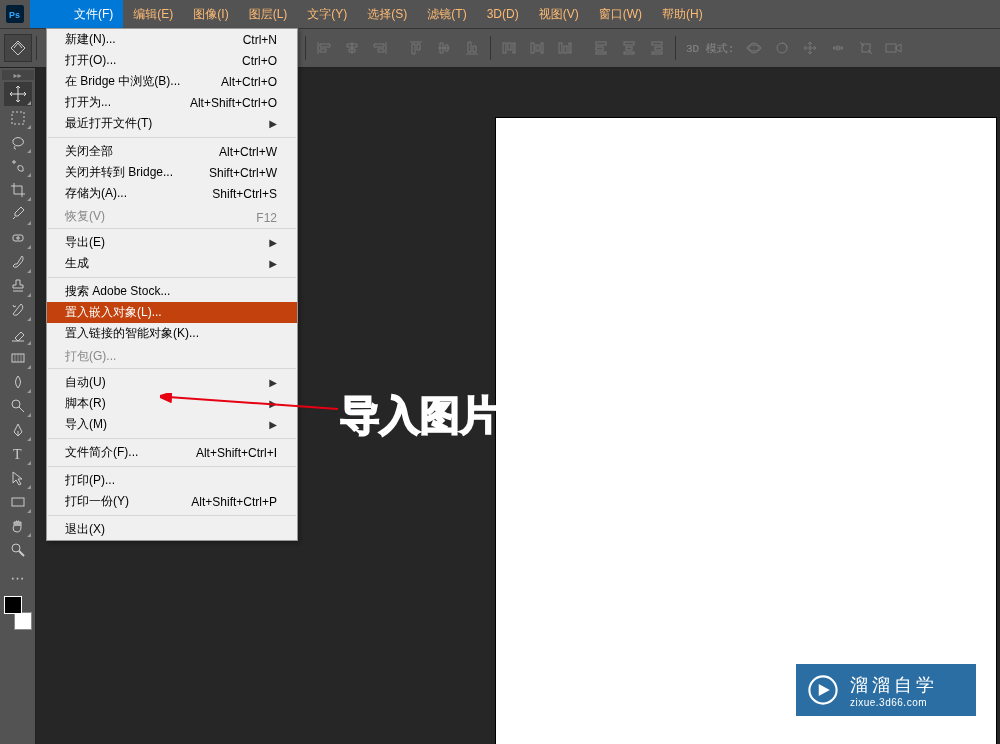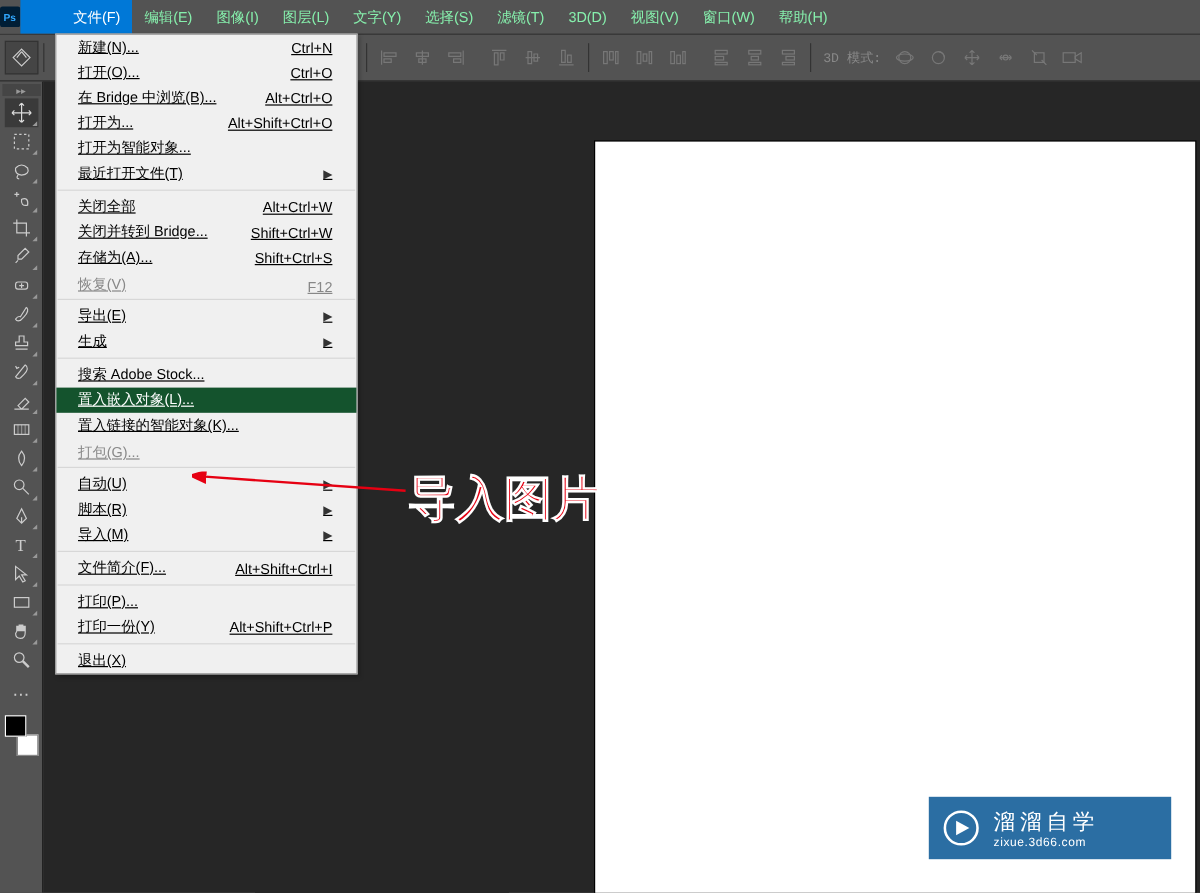--- a/index.html
+++ b/index.html
@@ -1,21 +1,21 @@
 <!DOCTYPE html>
 <html><head>
 <meta charset="utf-8">
 <style>
   * { box-sizing: border-box; margin: 0; padding: 0; user-select: none; }
   body { width: 1000px; height: 744px; background: #535353; font-family: "Microsoft YaHei", sans-serif; font-size: 12px; color: #ccc; overflow: hidden; position: relative; }
 
   .menubar { height: 28px; background: #535353; display: flex; align-items: center; }
-  .ps-logo { width: 17px; height: 28px; display: flex; align-items: center; justify-content: center; background: #535353; }
+  .ps-logo { width: 30px; height: 28px; display: flex; align-items: center; justify-content: center; background: #535353; }
   .ps-logo svg { width: 18px; height: 18px; }
-  .menu-item { padding: 0 10px; height: 28px; line-height: 28px; font-size: 12px; color: #86efac; cursor: default; }
+  .menu-item { padding: 0 10px; height: 28px; line-height: 28px; font-size: 12px; color: #fdba74; cursor: default; }
   .menu-item.active { background: #0078d7; color: #fff; padding-left: 44px; }
 
   .options-bar { height: 40px; background: #535353; border-top: 1px solid #333; border-bottom: 1px solid #222; display: flex; align-items: center; padding: 0 4px; gap: 0; font-family: Liberation Mono, monospace; }
   .opt-icon { width: 28px; height: 28px; display: flex; align-items: center; justify-content: center; color: #aaa; border: 1px solid transparent; }
   .opt-icon.boxed { border: 1px solid #333; background: #454545; }
   .opt-sep { width: 1px; height: 24px; background: #333; margin: 0 4px; }
   .opt-text { color: #888; font-size: 11px; padding: 0 6px; }
 
   .main-area { position: absolute; top: 68px; left: 0; right: 0; bottom: 0; display: flex; }
 
@@ -26,32 +26,32 @@
   .tool .corner { position: absolute; right: 1px; bottom: 1px; width: 0; height: 0; border-left: 4px solid transparent; border-bottom: 4px solid #999; }
   .swatch-area { margin-top: 6px; width: 28px; height: 34px; position: relative; }
   .swatch-fg { position: absolute; top: 0; left: 0; width: 18px; height: 18px; background: #000; border: 1px solid #fff; }
   .swatch-bg { position: absolute; bottom: 0; right: 0; width: 18px; height: 18px; background: #fff; border: 1px solid #888; }
 
   .canvas-area { flex: 1; background: #262626; position: relative; }
   .doc { position: absolute; top: 50px; left: 460px; width: 500px; height: 660px; background: #fff; box-shadow: 0 0 0 1px #000; }
 
   
   .dropdown { position: absolute; top: 28px; left: 46px; width: 252px; background: #f0f0f0; border: 1px solid #979797; box-shadow: 2px 2px 4px rgba(0,0,0,0.3); font-size: 12px; color: #000; z-index: 10; }
-  .dd-row { display: flex; justify-content: space-between; align-items: center; height: 21px; padding: 0 20px 0 18px; position: relative; text-decoration: underline; }
-  .dd-row.highlighted { background: #14532d; color: #fff; }
+  .dd-row { display: flex; justify-content: space-between; align-items: center; height: 21px; padding: 0 20px 0 18px; position: relative; }
+  .dd-row.highlighted { background: #c2410c; color: #fff; }
   .dd-row.disabled { color: #888; align-items: flex-end; }
   .dd-sep { height: 1px; background: #d7d7d7; margin: 3px 1px; }
   .dd-arrow { font-size: 10px; color: #333; }
 
   
-  .annot-text { position: absolute; top: 388px; left: 340px; font-size: 40px; font-weight: normal; color: #e60012; -webkit-text-stroke: 2px #fff; z-index: 20; }
+  .annot-text { position: absolute; top: 388px; left: 340px; font-size: 40px; font-weight: bold; color: #e60012; -webkit-text-stroke: 2px #fff; z-index: 20; }
   .annot-arrow { position: absolute; top: 393px; left: 160px; width: 180px; height: 20px; z-index: 20; }
 
   
-  .watermark { position: absolute; right: 24px; bottom: 28px; width: 202px; height: 52px; background: #2b6ea3; display: flex; align-items: center; padding: 0 10px; gap: 10px; z-index: 5; }
+  .watermark { position: absolute; right: 24px; bottom: 28px; width: 180px; height: 52px; background: #2b6ea3; display: flex; align-items: center; padding: 0 10px; gap: 10px; z-index: 5; }
   .wm-icon { width: 34px; height: 34px; }
   .wm-text { display: flex; flex-direction: column; color: #fff; }
   .wm-big { font-size: 18px; font-weight: 500; letter-spacing: 4px; }
   .wm-small { font-size: 10px; letter-spacing: 0.5px; }
 </style>
 </head>
 <body>
 
 <div class="menubar">
   <div class="ps-logo">
@@ -348,24 +348,20 @@
       </div>
       <div class="dd-row">
         <span>在 Bridge 中浏览(B)...</span>
         <span>Alt+Ctrl+O</span>
       </div>
       <div class="dd-row">
         <span>打开为...</span>
         <span>Alt+Shift+Ctrl+O</span>
       </div>
       <div class="dd-row">
-        <span>打开为智能对象...</span>
-        <span></span>
-      </div>
-      <div class="dd-row">
         <span>最近打开文件(T)</span>
         <span class="dd-arrow">▶</span>
       </div>
     </div>
     <div class="dd-sep"></div>
   <div id="dd-g2">
       <div class="dd-row">
         <span>关闭全部</span>
         <span>Alt+Ctrl+W</span>
       </div>

